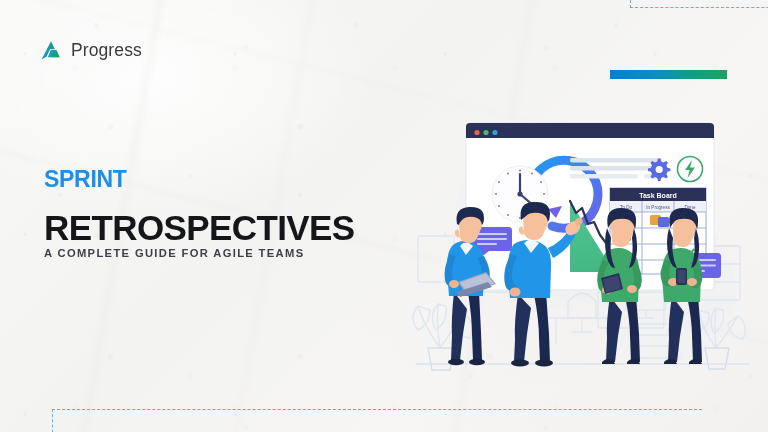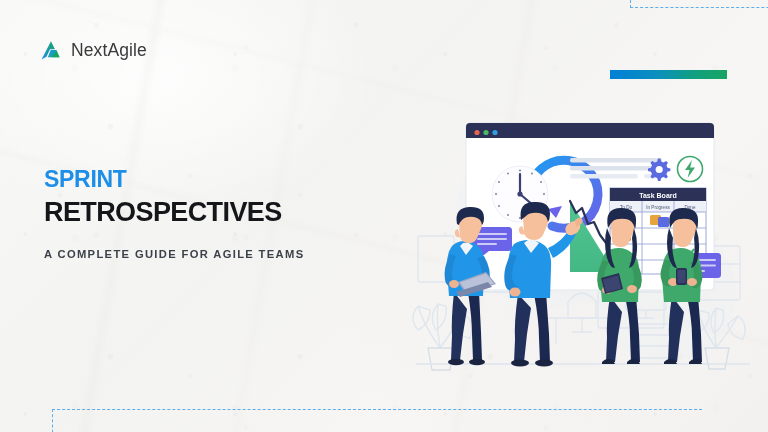--- a/index.html
+++ b/index.html
@@ -103,29 +103,28 @@
     width: 360px;
   }
   .title-line1 {
     font-size: 23px;
     font-weight: 700;
     letter-spacing: -0.3px;
     color: #1E8FE8;
     line-height: 1.02;
   }
   .title-line2 {
-    font-size: 27px;
+    font-size: 35px;
     font-weight: 700;
     letter-spacing: -0.6px;
     color: #14161a;
     line-height: 1.08;
-    margin-top: 7px;
+    margin-top: 18px;
   }
   .subtitle {
-    margin-top: 20px;
     font-size: 11.2px;
     font-weight: 600;
     letter-spacing: 1.35px;
     color: #3c4149;
     white-space: nowrap;
   }
 
   
   .illustration {
     position: absolute;
@@ -157,21 +156,21 @@
         </linearGradient>
         <linearGradient id="lg2" x1="0" y1="1" x2="1" y2="0">
           <stop offset="0%" stop-color="#1E8FE8"></stop>
           <stop offset="100%" stop-color="#17a563"></stop>
         </linearGradient>
       </defs>
       <path d="M4 24 L14.5 3.5 L19 12.5 L13.5 12.5 L9.5 21 Z" fill="url(#lg2)"></path>
       <path d="M14.2 13.5 L20.5 13.5 L24 21.5 L11 21.5 Z" fill="url(#lg1)"></path>
       <path d="M20.6 13.6 L24.2 21.6 L15.3 21.6 Z" fill="#17a563" opacity="0.95"></path>
     </svg>
-    <div class="logo-text">NextAgile</div>
+    <div class="logo-text">Progress</div>
   </div>
 
   <div class="headline">
     <div class="title-line1">SPRINT</div>
     <div class="title-line2">RETROSPECTIVES</div>
     <div class="subtitle">A COMPLETE GUIDE FOR AGILE TEAMS</div>
   </div>
 
   <div class="illustration">
     <svg width="370" height="290" viewBox="0 0 370 290">

